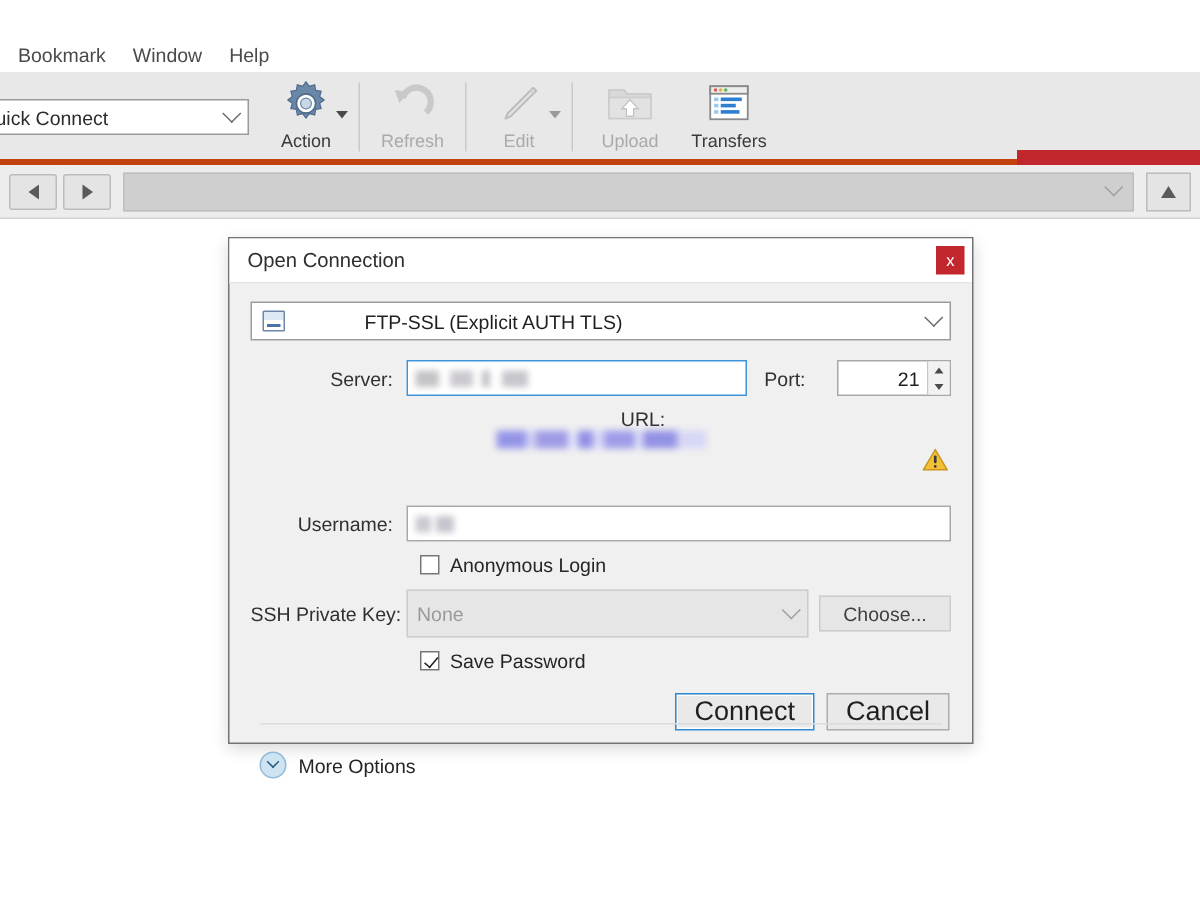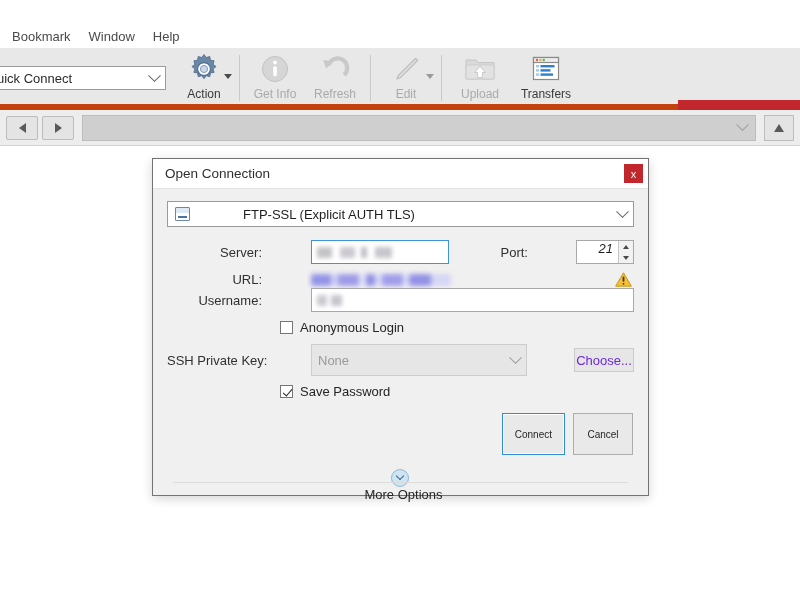--- a/index.html
+++ b/index.html
@@ -22,21 +22,21 @@
   .menu-item {
     font-size: 13px; color: #4a4a4a; padding: 0 9px; line-height: 22px;
     white-space: nowrap;
   }
   .menu-item.clipped { padding-left: 0; margin-left: -6px; }
 
   
   .toolbar {
     position: absolute; left: 0; top: 48px; width: 800px; height: 62px;
     background: #e8e8e8;
-    border-bottom: 6px solid #c2410c;
+    border-bottom: 4px solid #c2410c;
     display: flex; align-items: flex-start;
   }
   .tb-sep {
     width: 1px; height: 46px; background: #c9c9c9; margin: 7px 5px 0 5px;
   }
 
   
   .quick-connect {
     position: absolute; left: -12px; top: 18px; width: 178px; height: 24px;
     background: #ffffff; border: 1px solid #9a9a9a;
@@ -138,21 +138,21 @@
     background: linear-gradient(#dfe9f5 0 45%, #ffffff 45% 100%);
     border: 1px solid #6b86a8; border-radius: 1px; flex: 0 0 auto;
   }
   .proto-icon::after {
     content: ""; position: absolute; left: 2px; right: 2px; bottom: 2px;
     height: 2px; background: #4a73a8;
   }
   .proto-text { flex: 1; font-size: 13px; color: #1f1f1f; }
 
   
-  .frow { display: flex; align-items: center; margin-bottom: 8px; gap: 40px; }
+  .frow { display: flex; align-items: center; margin-bottom: 8px; }
   .flabel {
     width: 104px; text-align: right; padding-right: 9px;
     font-size: 13px; color: #303030; white-space: nowrap;
   }
   .finput {
     flex: 1; height: 24px; background: #ffffff; border: 1px solid #a8a8a8;
     display: flex; align-items: center; padding: 0 5px; position: relative;
   }
   .finput.focused { border: 1px solid #3f93d8; box-shadow: inset 0 0 0 1px #ffffff; }
 
@@ -168,24 +168,24 @@
     background: linear-gradient(90deg,#c2c0c8 0 30%, #ffffff 30% 40%, #bcbac4 40% 75%, #ffffff 75% 100%); }
   .blur-url {
     display:inline-block; width: 140px; height: 12px; filter: blur(2.4px); opacity:.95;
     background: linear-gradient(90deg,#8f8fe8 0 14%, #cfcff6 14% 19%, #9a96e6 19% 34%,
       #e3e3fb 34% 39%, #8d8be4 39% 46%, #d8d8f8 46% 51%, #9b98ea 51% 66%,
       #e0e0fa 66% 70%, #8e8ce5 70% 86%, #d5d5f7 86% 100%);
   }
   .dots { font-size: 11px; letter-spacing: 2.6px; color: #141414; }
 
   
-  .port-label { font-size: 13px; color: #303030; margin: 0 8px 0 12px; }
+  .port-label { font-size: 13px; color: #303030; margin: 0 21px 0 12px; }
   .port-box {
-    width: 58px; height: 24px; background: #ffffff; border: 1px solid #a8a8a8;
-    display: flex;  font-style: italic;
+    width: 76px; height: 24px; background: #ffffff; border: 1px solid #a8a8a8;
+    display: flex; align-items: center;
   }
   .port-val { flex: 1; text-align: right; padding-right: 5px; font-size: 13px; color: #1f1f1f; }
   .spinner { width: 15px; height: 22px; border-left: 1px solid #c6c6c6;
              display: flex; flex-direction: column; }
   .sp-half { flex: 1; display: flex; align-items: center; justify-content: center; background: #f2f2f2; }
   .sp-up { width:0;height:0;border-left:3.5px solid transparent;border-right:3.5px solid transparent;border-bottom:4px solid #4a4a4a; }
   .sp-dn { width:0;height:0;border-left:3.5px solid transparent;border-right:3.5px solid transparent;border-top:4px solid #4a4a4a; }
 
   
   .warn {
@@ -206,36 +206,36 @@
   }
   .clabel { font-size: 13px; color: #252525; }
 
   
   .ssh-select {
     flex: 1; height: 24px; background: #e6e6e6; border: 1px solid #cccccc;
     display: flex; align-items: center; padding: 15px 6px;
   }
   .ssh-text { flex: 1; font-size: 13px; color: #9a9a9a; }
   .choose-btn {
-    width: 60px; height: 24px; margin-left: 7px; background: #e6e6e6;
-    border: 1px solid #cccccc; color: #6d28d9; font-size: 13px;
+    width: 88px; height: 24px; margin-left: 7px; background: #e6e6e6;
+    border: 1px solid #cccccc; color: #404040; font-size: 13px;
     display: flex; align-items: center; justify-content: center;
   }
 
   
   .btnrow { display: flex; justify-content: flex-end; margin-top: 14px; padding-right: 1px; }
   .btn {
-    min-width: 60px; height: 42px; padding: 0 12px; font-size: 10px;
+    min-width: 60px; height: 25px; padding: 0 12px; font-size: 18px;
     background: #e9e9e9; border: 1px solid #adadad; color: #1f1f1f;
     display: flex; align-items: center; justify-content: center; margin-left: 8px;
   }
   .btn.default { border: 1px solid #2f8bd8; box-shadow: inset 0 0 0 1px #ffffff; }
 
   
-  .more-row { display: flex; align-items: center; margin-top: 14px; padding-left: 6px; flex-direction: column; }
+  .more-row { display: flex; align-items: center; margin-top: 14px; padding-left: 6px; }
   .more-icon {
     width: 18px; height: 18px; border-radius: 50%;
     background: #cfe4f3; border: 1px solid #8fb9d8;
     display: flex; align-items: center; justify-content: center; margin-right: 8px;
   }
   .more-chev {
     width: 6px; height: 6px; border-right: 1.7px solid #2c5d80;
     border-bottom: 1.7px solid #2c5d80; transform: rotate(45deg) translate(-1.5px,-1.5px);
   }
   .more-label { font-size: 13px; color: #252525; }
@@ -278,31 +278,20 @@
             <circle cx="17" cy="17" r="3.6" fill="#c9d8e8" stroke="#6b87a8" stroke-width="0.8"></circle>
           </svg>
         </div>
         <div class="tb-label">Action</div>
         <div class="tb-caret"></div>
       </div>
     </div>
 
     <div class="tb-sep"></div>
 
-    <div class="tb-btn disabled">
-      <div class="tb-icon">
-        <svg width="30" height="30" viewBox="0 0 30 30">
-          <circle cx="15" cy="15" r="12.5" fill="#d6d6d6"></circle>
-          <circle cx="15" cy="15" r="12.5" fill="none" stroke="#c2c2c2" stroke-width="1"></circle>
-          <circle cx="15" cy="8.6" r="2.0" fill="#ffffff"></circle>
-          <rect x="13.2" y="12.2" width="3.7" height="10" rx="1.6" fill="#ffffff"></rect>
-        </svg>
-      </div>
-      <div class="tb-label">Get Info</div>
-    </div>
 
     <div class="tb-btn disabled">
       <div class="tb-icon">
         <svg width="30" height="30" viewBox="0 0 30 30">
           <path d="M24 21 A9.5 9.5 0 1 0 8.5 11.5" fill="none" stroke="#c9c9c9" stroke-width="4.2" stroke-linecap="butt"></path>
           <polygon points="3.2,6.0 12.8,7.4 6.2,14.6" fill="#c9c9c9"></polygon>
         </svg>
       </div>
       <div class="tb-label">Refresh</div>
     </div>
@@ -398,21 +387,21 @@
             <div class="sp-half">
                 <div class="sp-up"></div>
               </div>
             <div class="sp-half">
                 <div class="sp-dn"></div>
               </div>
           </div>
         </div>
       </div>
 
-      <div class="frow" style="margin-bottom:1px;">
+      <div class="frow" style="margin-bottom:23px;flex-direction:column;">
         <div class="flabel">URL:</div>
         <span class="blur-url"></span>
         <div class="warn">
           <svg width="17" height="15" viewBox="0 0 17 15">
             <polygon points="8.5,0.8 16.4,14.2 0.6,14.2" fill="#f5c033" stroke="#c9961d" stroke-width="1"></polygon>
             <rect x="7.6" y="4.6" width="1.8" height="5.2" rx="0.8" fill="#3a3a3a"></rect>
             <rect x="7.6" y="11.0" width="1.8" height="1.8" rx="0.8" fill="#3a3a3a"></rect>
           </svg>
         </div>
       </div>

